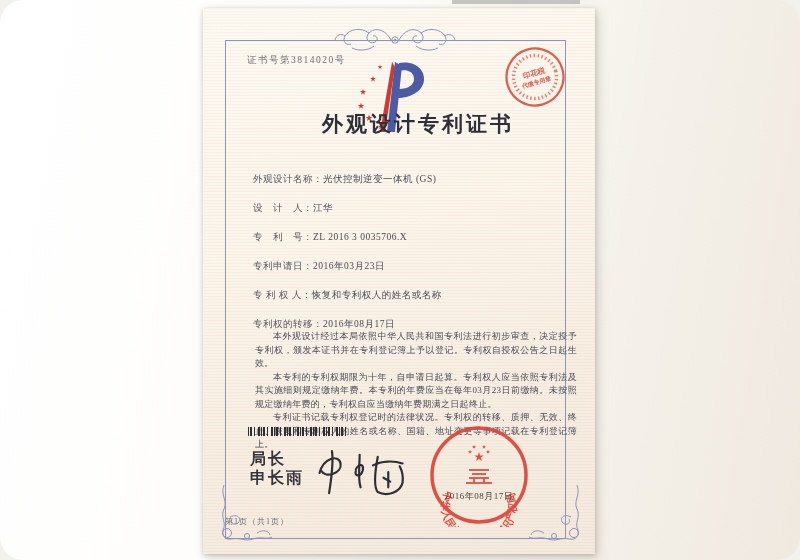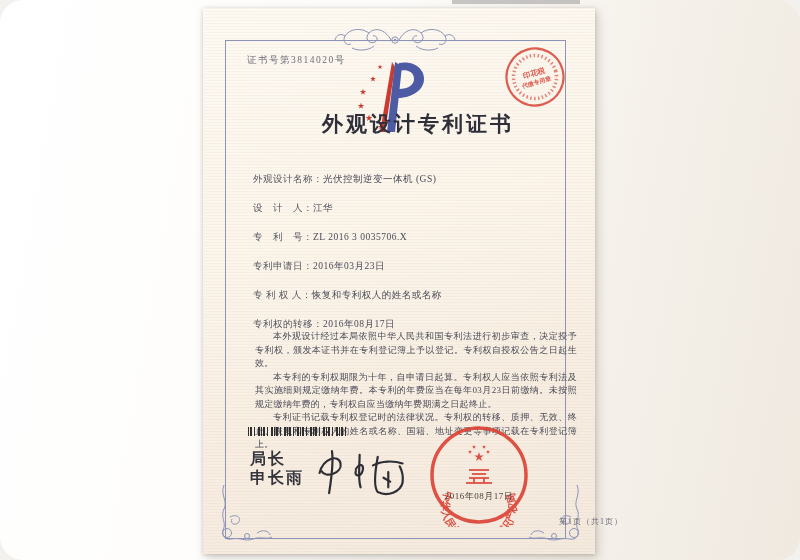--- a/index.html
+++ b/index.html
@@ -54,21 +54,21 @@
     font-weight:bold; line-height:19px; letter-spacing:2px; }
   .signature { position:absolute; left:107px; top:436px; width:105px; height:58px; }
 
   .seal-big { position:absolute; left:224px; top:415px; width:104px; height:104px;
     opacity:.92; }
   .issue-date { position:absolute; left:224px; top:482px; width:104px; text-align:center;
     font-size:9px; color:#4a3f38; letter-spacing:.5px; z-index:3; }
 
   .seal-small { position:absolute; left:301px; top:38px; width:62px; height:62px; opacity:.88; }
 
-  .footer { position:absolute; left:22px; top:508px; width:398px; text-align:right;
+  .footer { position:absolute; left:22px; top:508px; width:398px; text-align:left;
     font-size:8px; color:#6a6a76; letter-spacing:1px; }
 </style>
 </head>
 <body>
 
 <div class="photo">
   <div class="photo-top-strip"></div>
 
   <div class="paper">
 

